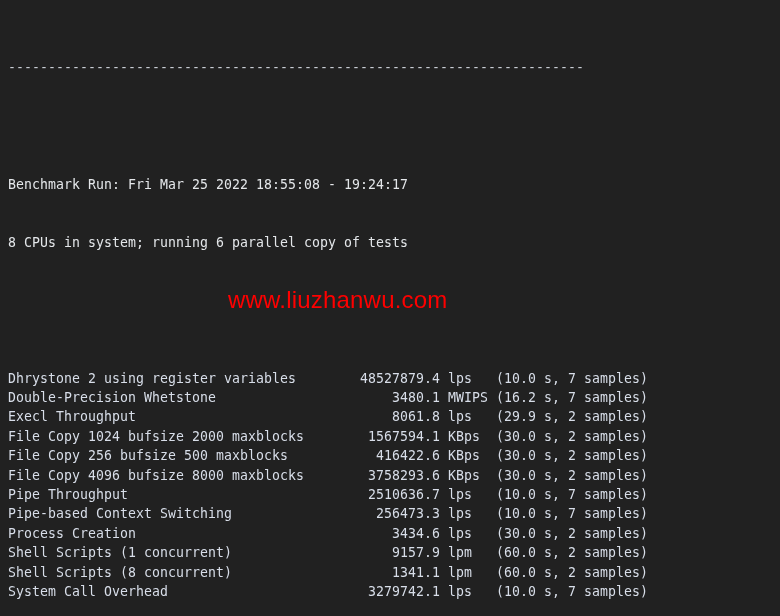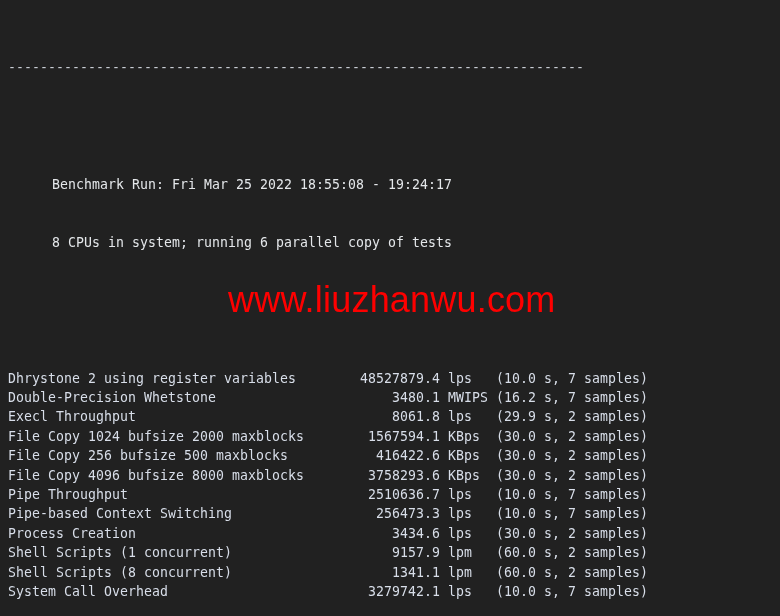--- a/index.html
+++ b/index.html
@@ -26,29 +26,29 @@
     top: 0px;
     white-space: pre;
   }
   .line {
     height: 19.4px;
     white-space: pre;
     letter-spacing: 0.06px;
   }
   .line.blank { color: transparent; }
   .rule { color: #c8cdd4; }
-  .label { color: #e4e7ea; margin-left: 44px; }
+  .label { color: #e4e7ea; }
 
   
   #watermark {
     position: absolute;
     left: 228px;
     top: 283px;
     font-family: "Liberation Sans", "DejaVu Sans", sans-serif;
-    font-size: 36px;
+    font-size: 24px;
     font-weight: 400;
     color: #fe0000;
     letter-spacing: 0.2px;
     white-space: pre;
     pointer-events: none;
     line-height: 34px;
   }
 </style>
 </head>
 <body>

